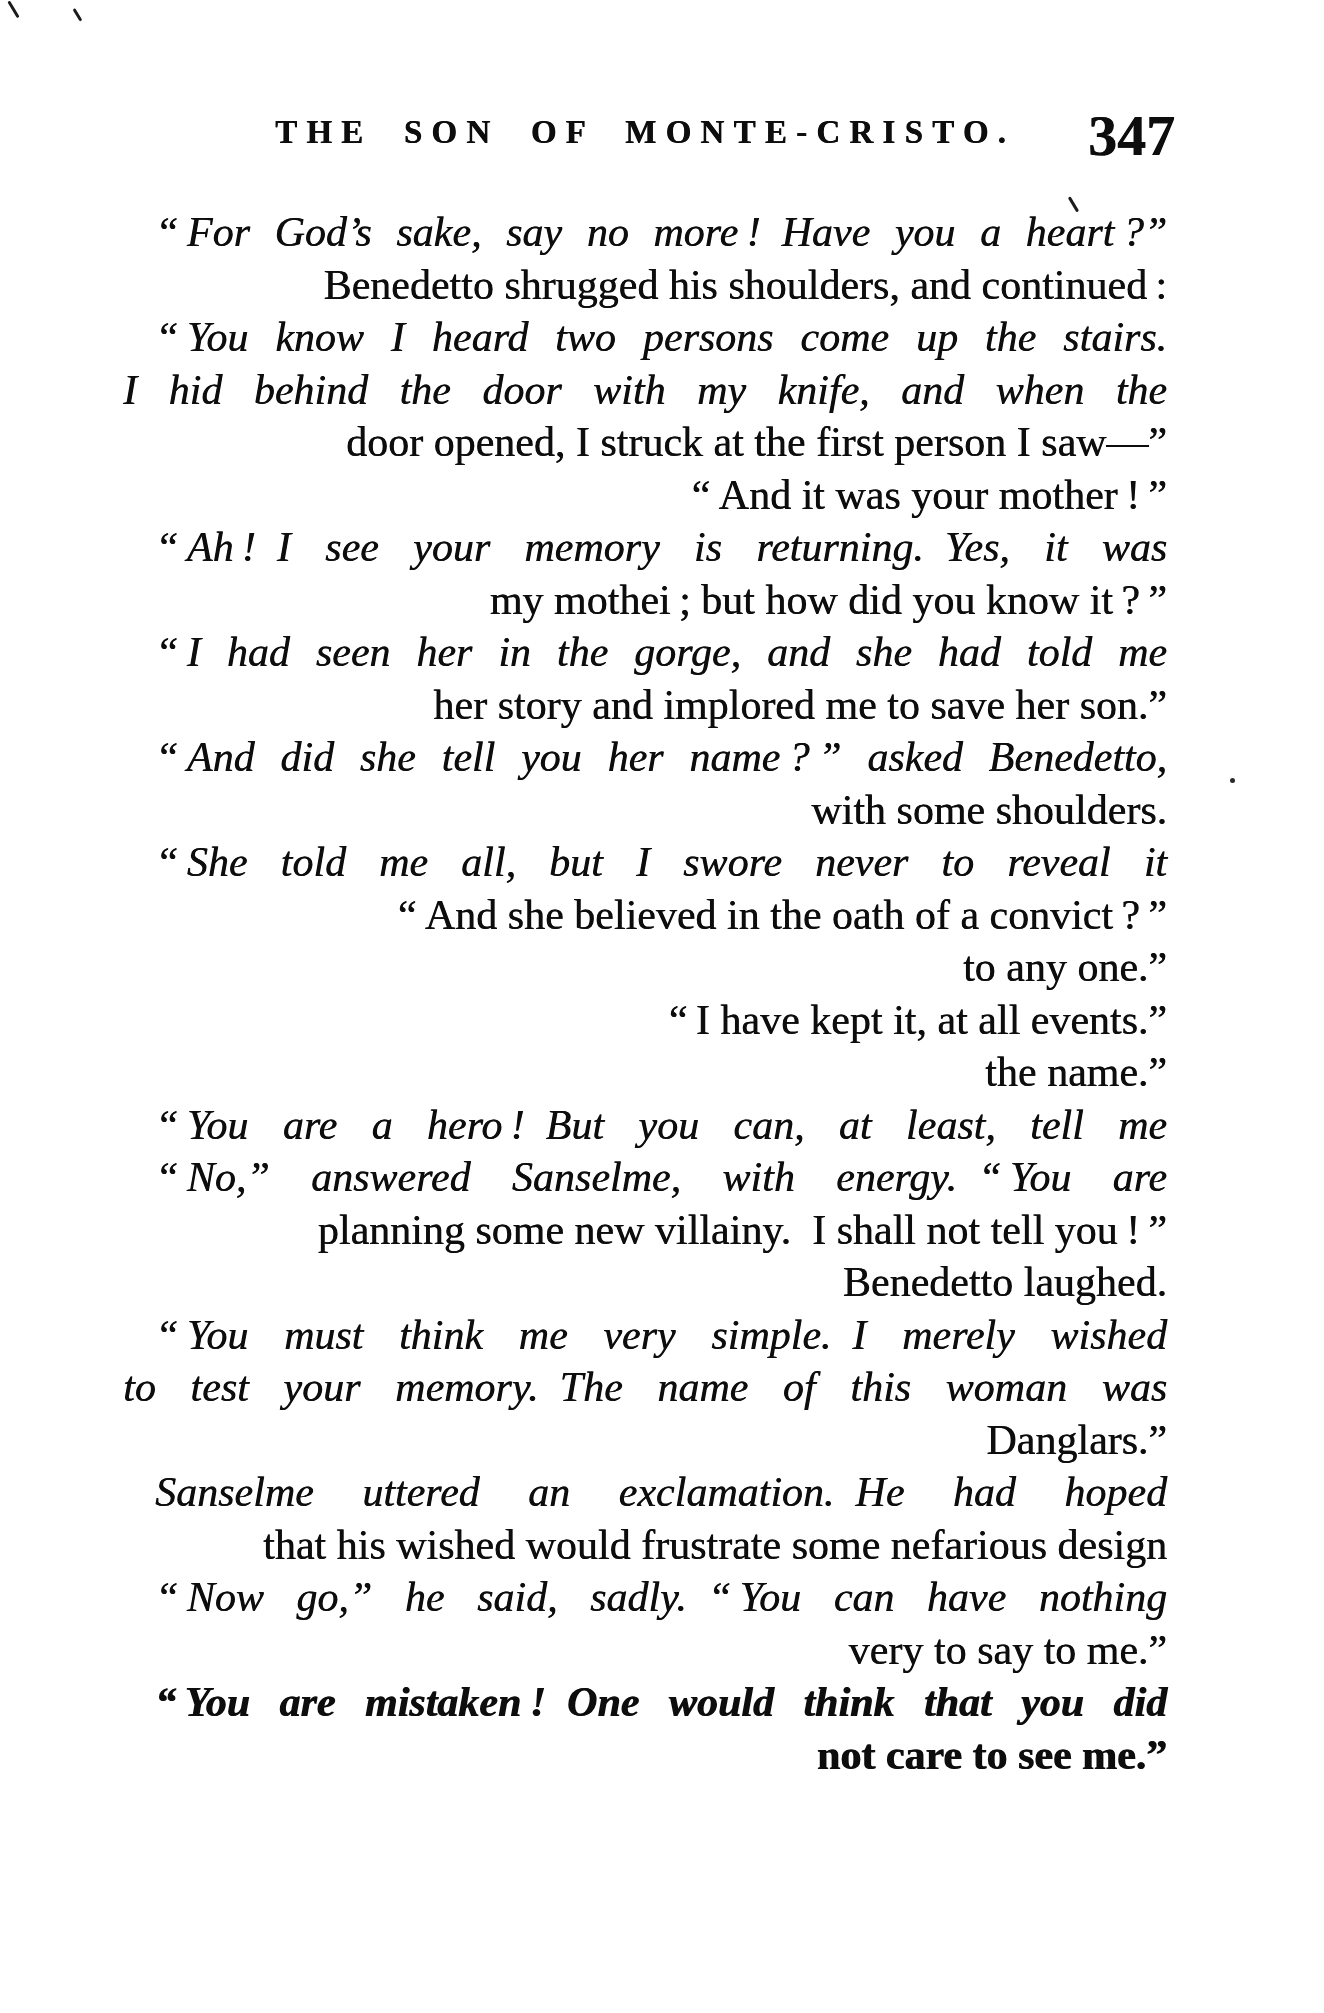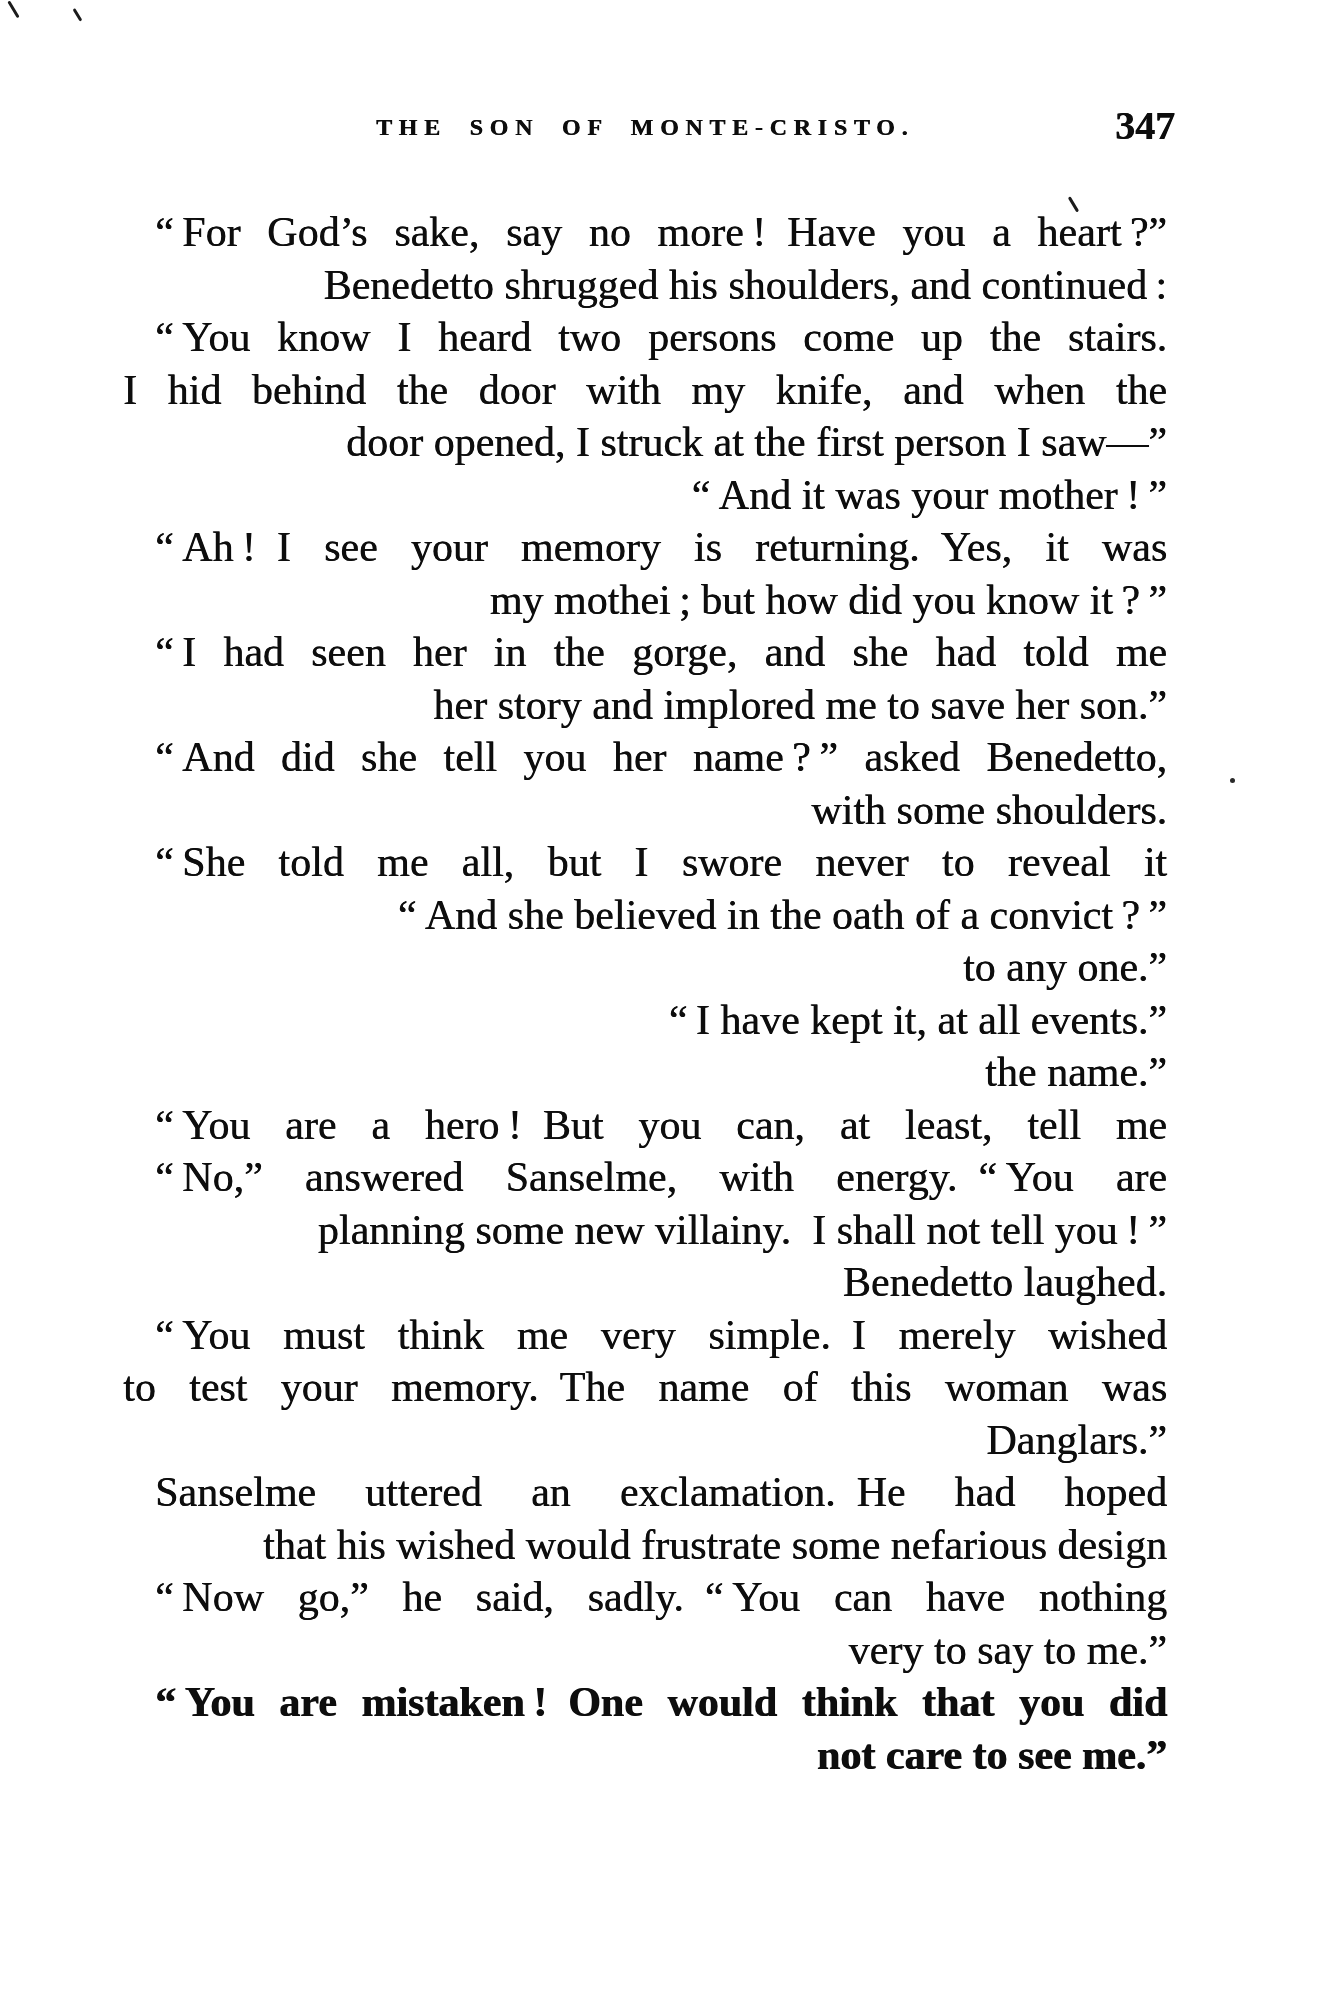--- a/index.html
+++ b/index.html
@@ -11,46 +11,46 @@
     color: #0d0d0d;
     font-family: "Liberation Serif", "DejaVu Serif", serif;
     overflow: hidden;
   }
   .hdr-title {
     position: absolute;
     left: 123px;
     top: 114px;
     width: 1044px;
     text-align: center;
-    font-size: 24px;
+    font-size: 33px;
     font-weight: 700;
     letter-spacing: 0.28em;
     word-spacing: 0.42em;
     white-space: nowrap;
     text-shadow: 0.5px 0 0 currentColor;
   }
   .hdr-num {
     position: absolute;
     right: 149px;
     top: 102px;
-    font-size: 40px;
+    font-size: 58px;
     font-weight: 700;
     text-shadow: 0.6px 0 0 currentColor;
   }
   .body-text {
     position: absolute;
     left: 123px;
     top: 206px;
     width: 1044px;
     font-size: 42px;
     line-height: 52.5px;
     text-shadow: 0.5px 0 0 currentColor;
   }
   .line { text-align: right; white-space: normal; }
-  .line.fill { text-align: justify; text-align-last: justify; text-justify: inter-word; }
+  .line.fill { text-align: justify; text-align-last: justify; text-justify: inter-word; font-style: italic; }
   .line.indent { text-indent: 32px; }
   .line.bold { font-weight: 700; text-shadow: 0.8px 0 0 currentColor; }
   .mark { position: absolute; background: #1c1c1c; }
   .mark.stroke { width: 2.5px; border-radius: 2px; transform: rotate(-31deg); }
   .mark.dot { width: 5px; height: 5px; border-radius: 50%; background: #2a2a2a; }
   #pen-mark-1 { left: 12px; top: 0px;  height: 19px; }
   #pen-mark-2 { left: 76px; top: 8px;  height: 14px; }
   #heart-accent { left: 1072px; top: 196px; height: 17px; }
   #ink-dot { left: 1230px; top: 778px; }
 </style>

